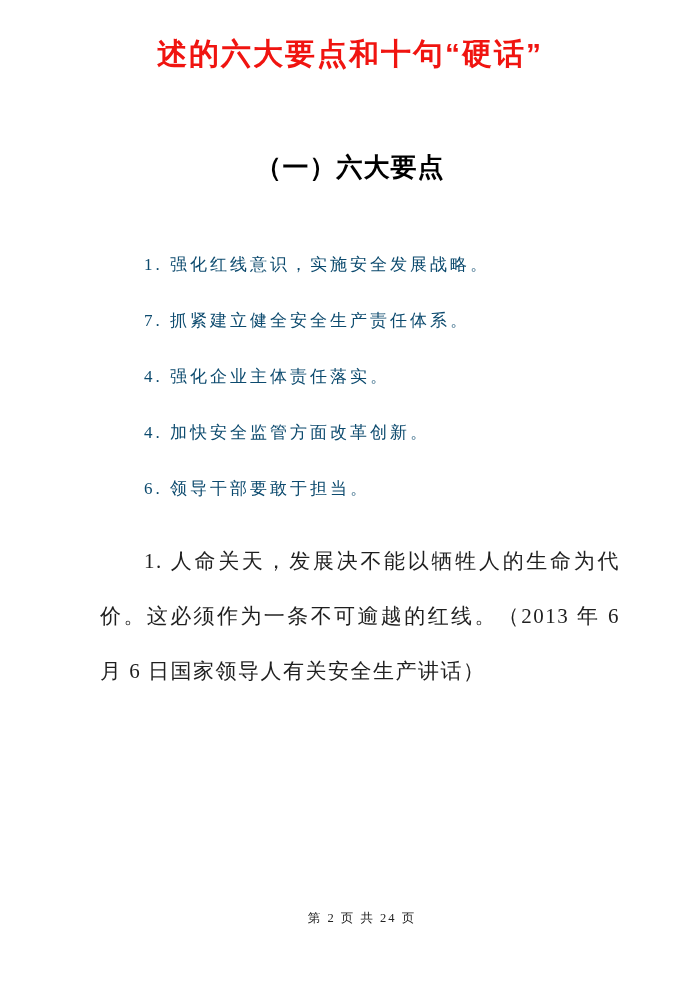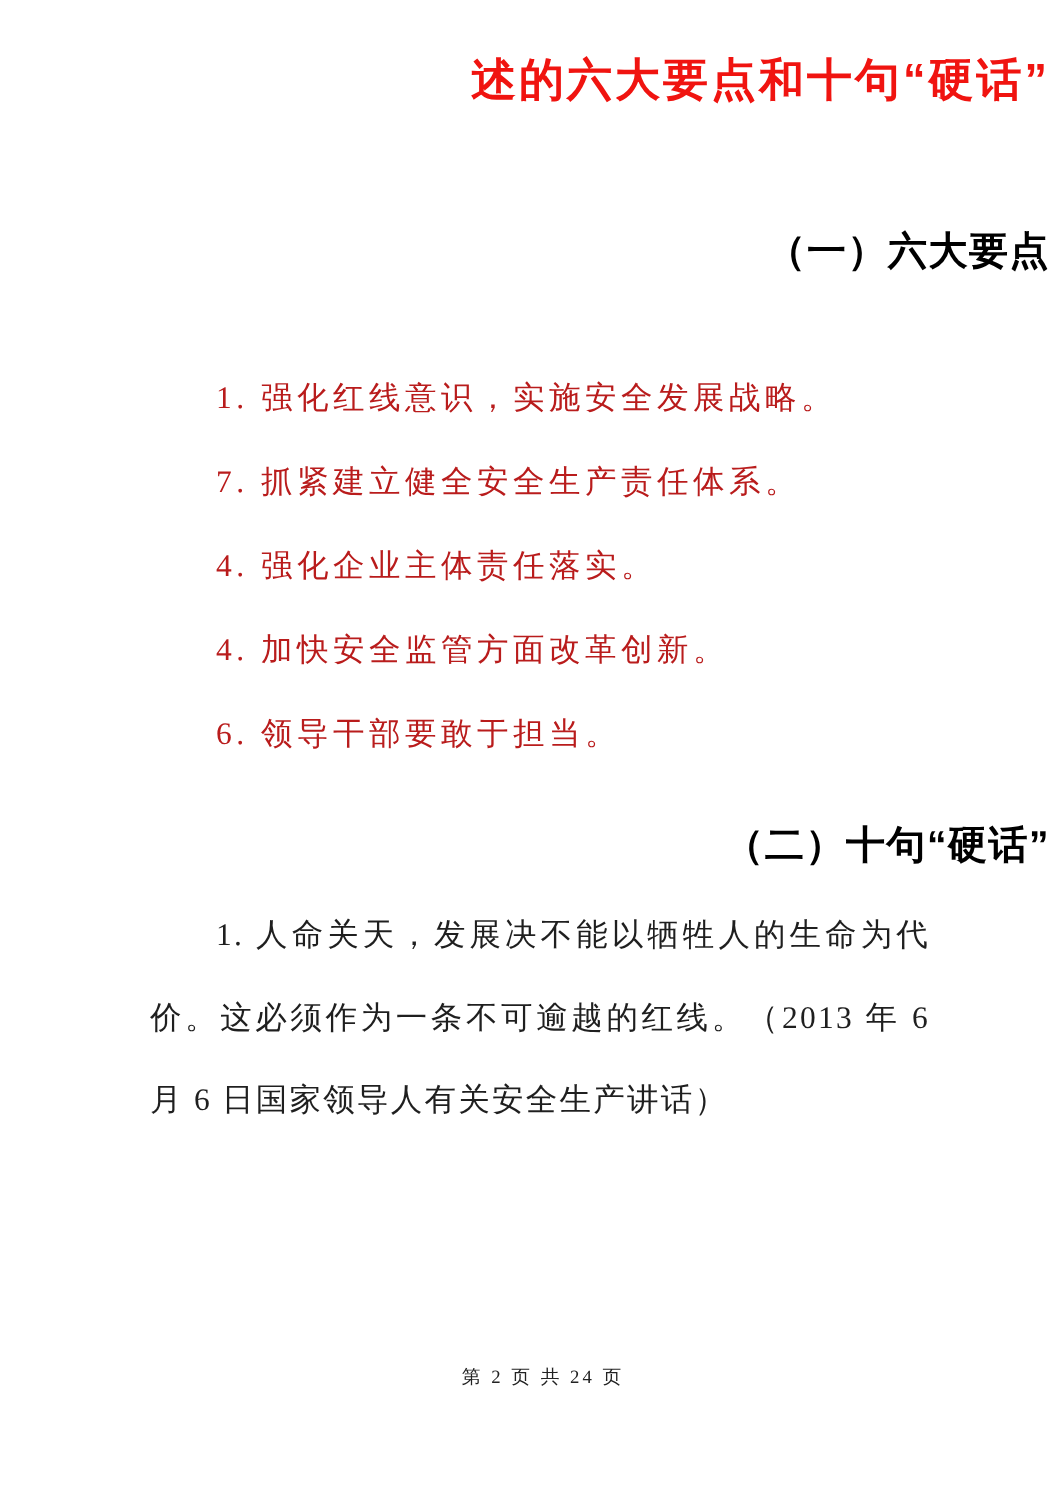--- a/index.html
+++ b/index.html
@@ -17,47 +17,47 @@
   .header {
     padding-top: 49px;
     text-align: center;
     font-size: 13px;
     line-height: 15px;
     letter-spacing: 1px;
     color: #2e2e2e;
   }
   .title {
     margin-top: 36px;
-    text-align: right;
+    text-align: center;
     font-family: "Liberation Sans", "DejaVu Sans", sans-serif;
     font-weight: bold;
     font-size: 30px;
     line-height: 36px;
     letter-spacing: 2px;
     color: #f01410;
   }
   .section-heading {
-    text-align: right;
+    text-align: center;
     font-family: "Liberation Sans", "DejaVu Sans", sans-serif;
     font-weight: bold;
     font-size: 26px;
     line-height: 30px;
     letter-spacing: 1px;
     color: #000000;
   }
   .section-heading.first { margin-top: 80px; }
   .section-heading.second { margin-top: 48px; }
   .points-list { margin-top: 72px; margin-left: 144px; margin-right: 80px; }
   .point-item {
-    font-size: 21px;
+    font-size: 17px;
     line-height: 22px;
     letter-spacing: 3px;
     margin-bottom: 34px;
     white-space: nowrap;
-    color: #b91c1c;
+    color: #0c4a6e;
   }
   .body-paragraph {
     margin: 18px auto 0 100px;
     width: 520px;
     font-size: 21px;
     line-height: 55px;
     letter-spacing: 1.5px;
     text-align: justify;
     text-indent: 44px;
     color: #1f1f1f;
@@ -84,19 +84,18 @@
   <div class="section-heading first">（一）六大要点</div>
 
   <div class="points-list">
     <p class="point-item">1. 强化红线意识，实施安全发展战略。</p>
     <p class="point-item">7. 抓紧建立健全安全生产责任体系。</p>
     <p class="point-item">4. 强化企业主体责任落实。</p>
     <p class="point-item">4. 加快安全监管方面改革创新。</p>
     <p class="point-item">6. 领导干部要敢于担当。</p>
   </div>
 
-  <div class="section-heading second">（二）十句“硬话”</div>
 
   <p class="body-paragraph">1. 人命关天，发展决不能以牺牲人的生命为代价。这必须作为一条不可逾越的红线。（2013 年 6 月 6 日国家领导人有关安全生产讲话）</p>
 
   <div class="footer">第 2 页 共 24 页</div>
 
 </div>
 
 </body></html>

